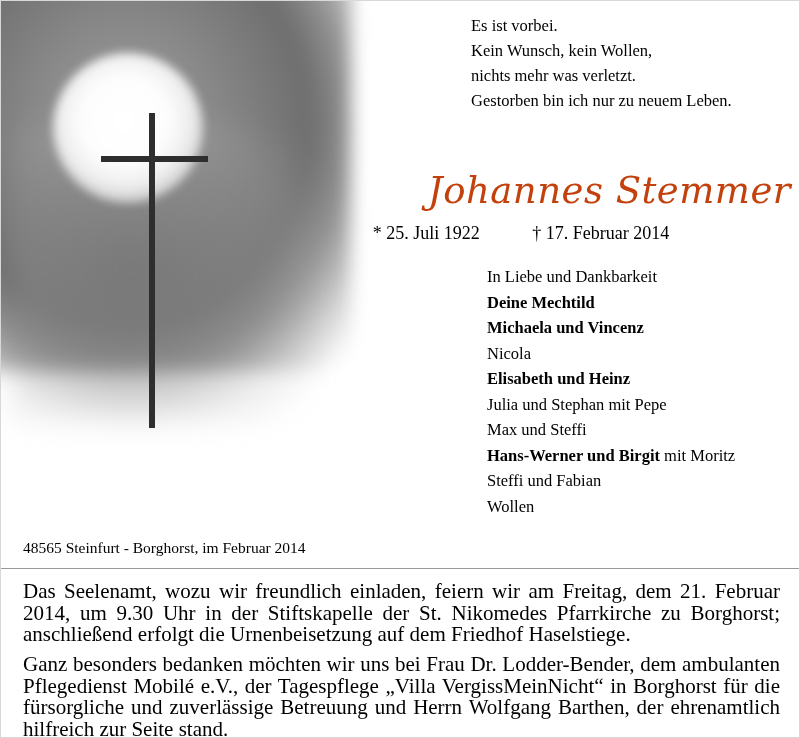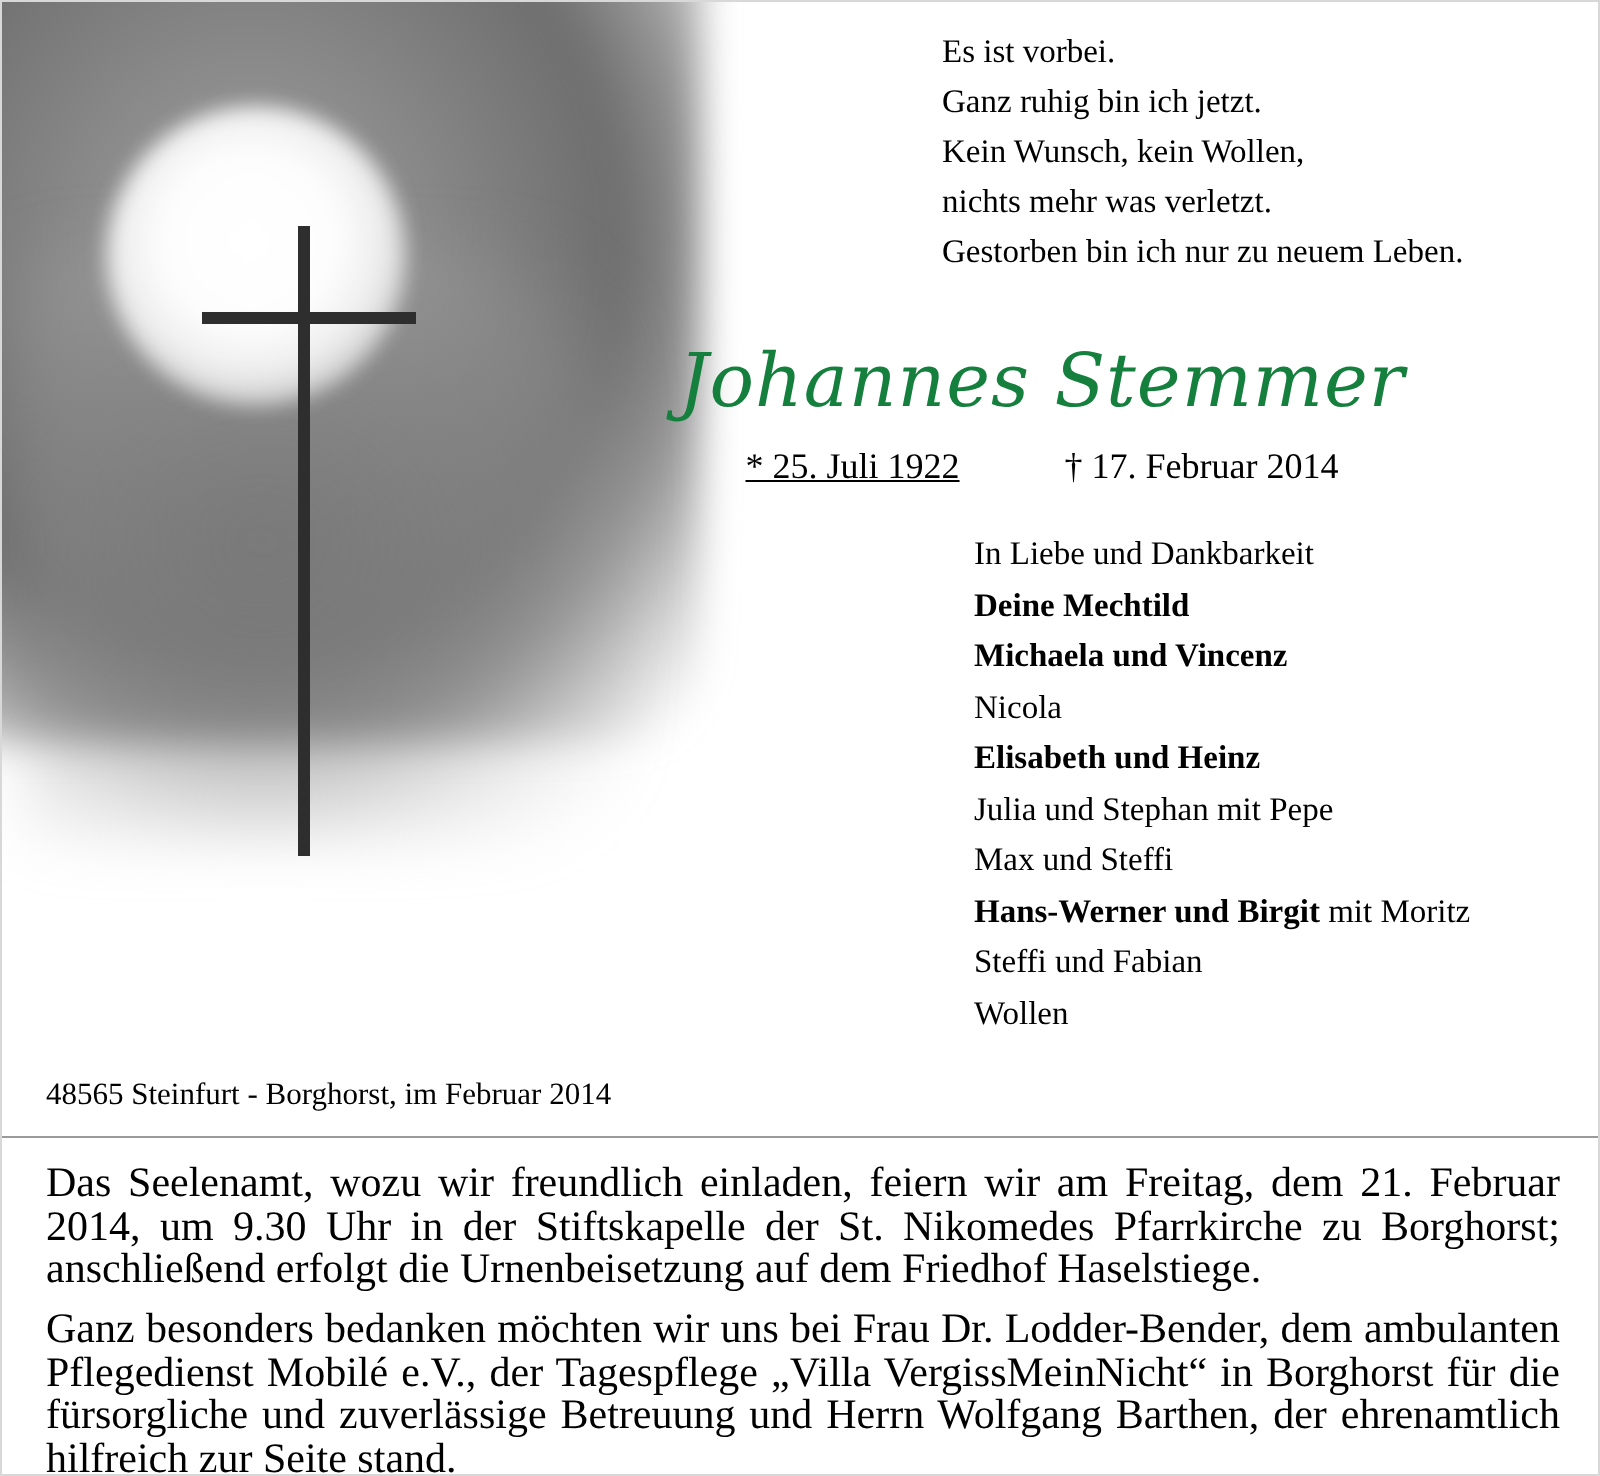--- a/index.html
+++ b/index.html
@@ -109,36 +109,36 @@
     white-space: nowrap;
   }
   .poem div { white-space: nowrap; }
 
   
   .deceased-name {
     position: absolute;
     left: 250px;
     top: 168px;
     width: 540px;
-    text-align: center;
+    text-align: right;
     font-family: "DejaVu Serif", serif;
     font-style: italic;
     font-size: 37px;
     letter-spacing: 0.5px;
-    color: #15803d;
+    color: #c2410c;
   }
   .dates-row {
     position: absolute;
     left: 250px;
     top: 222px;
     width: 540px;
     text-align: center;
     font-size: 18px;
   }
-  .dates-row .birth { margin-right: 28px; text-decoration: underline; }
+  .dates-row .birth { margin-right: 28px; }
   .dates-row .death { margin-left: 20px; }
 
   
   .family {
     position: absolute;
     left: 486px;
     top: 263px;
     width: 320px;
     font-size: 16.5px;
     line-height: 25.5px;
@@ -194,21 +194,20 @@
       <div class="cloud-mass"></div>
       <div class="cloud-mass2"></div>
       <div class="glow-orb"></div>
       <div class="cross-vertical"></div>
       <div class="cross-horizontal"></div>
     </div>
 
     <div class="right-col">
       <div class="poem">
         <div>Es ist vorbei.</div>
-        <div>Ganz ruhig bin ich jetzt.</div>
         <div>Kein Wunsch, kein Wollen,</div>
         <div>nichts mehr was verletzt.</div>
         <div>Gestorben bin ich nur zu neuem Leben.</div>
       </div>
     </div>
 
     <div class="deceased-name">Johannes Stemmer</div>
 
     <div class="dates-row">
       <span class="birth">* 25. Juli 1922</span>

